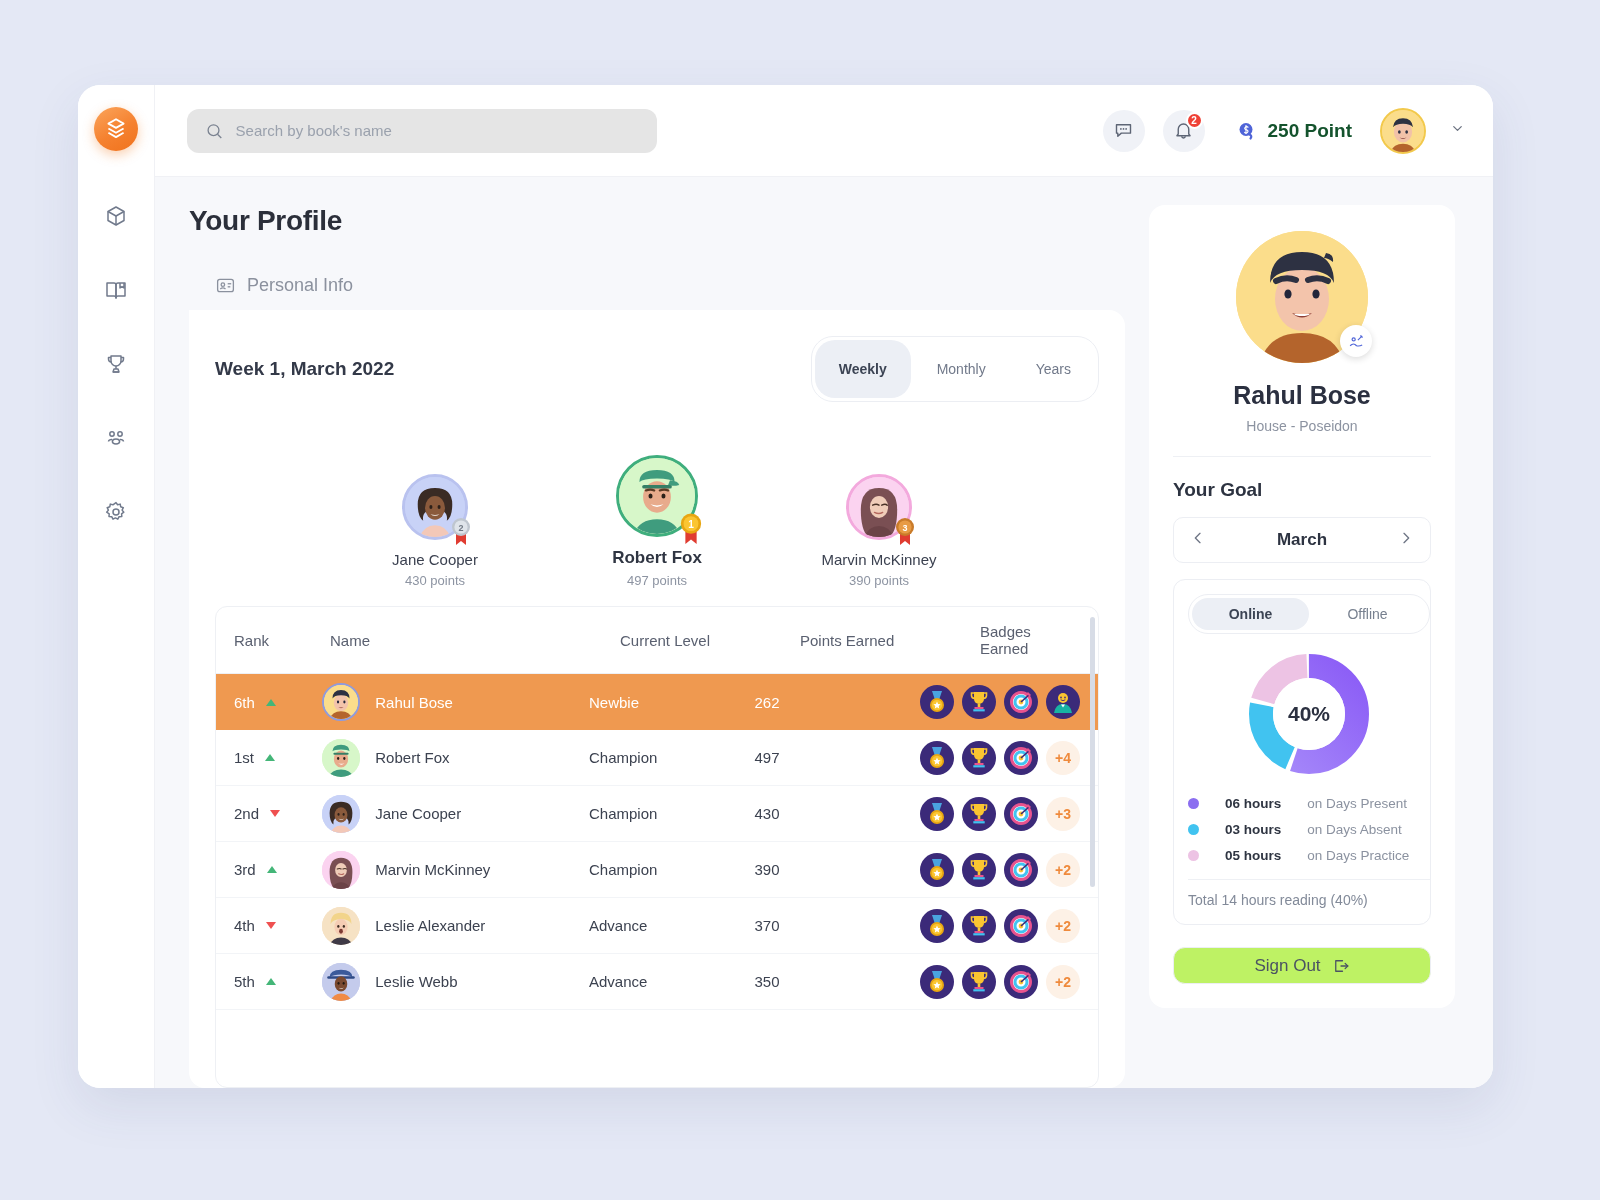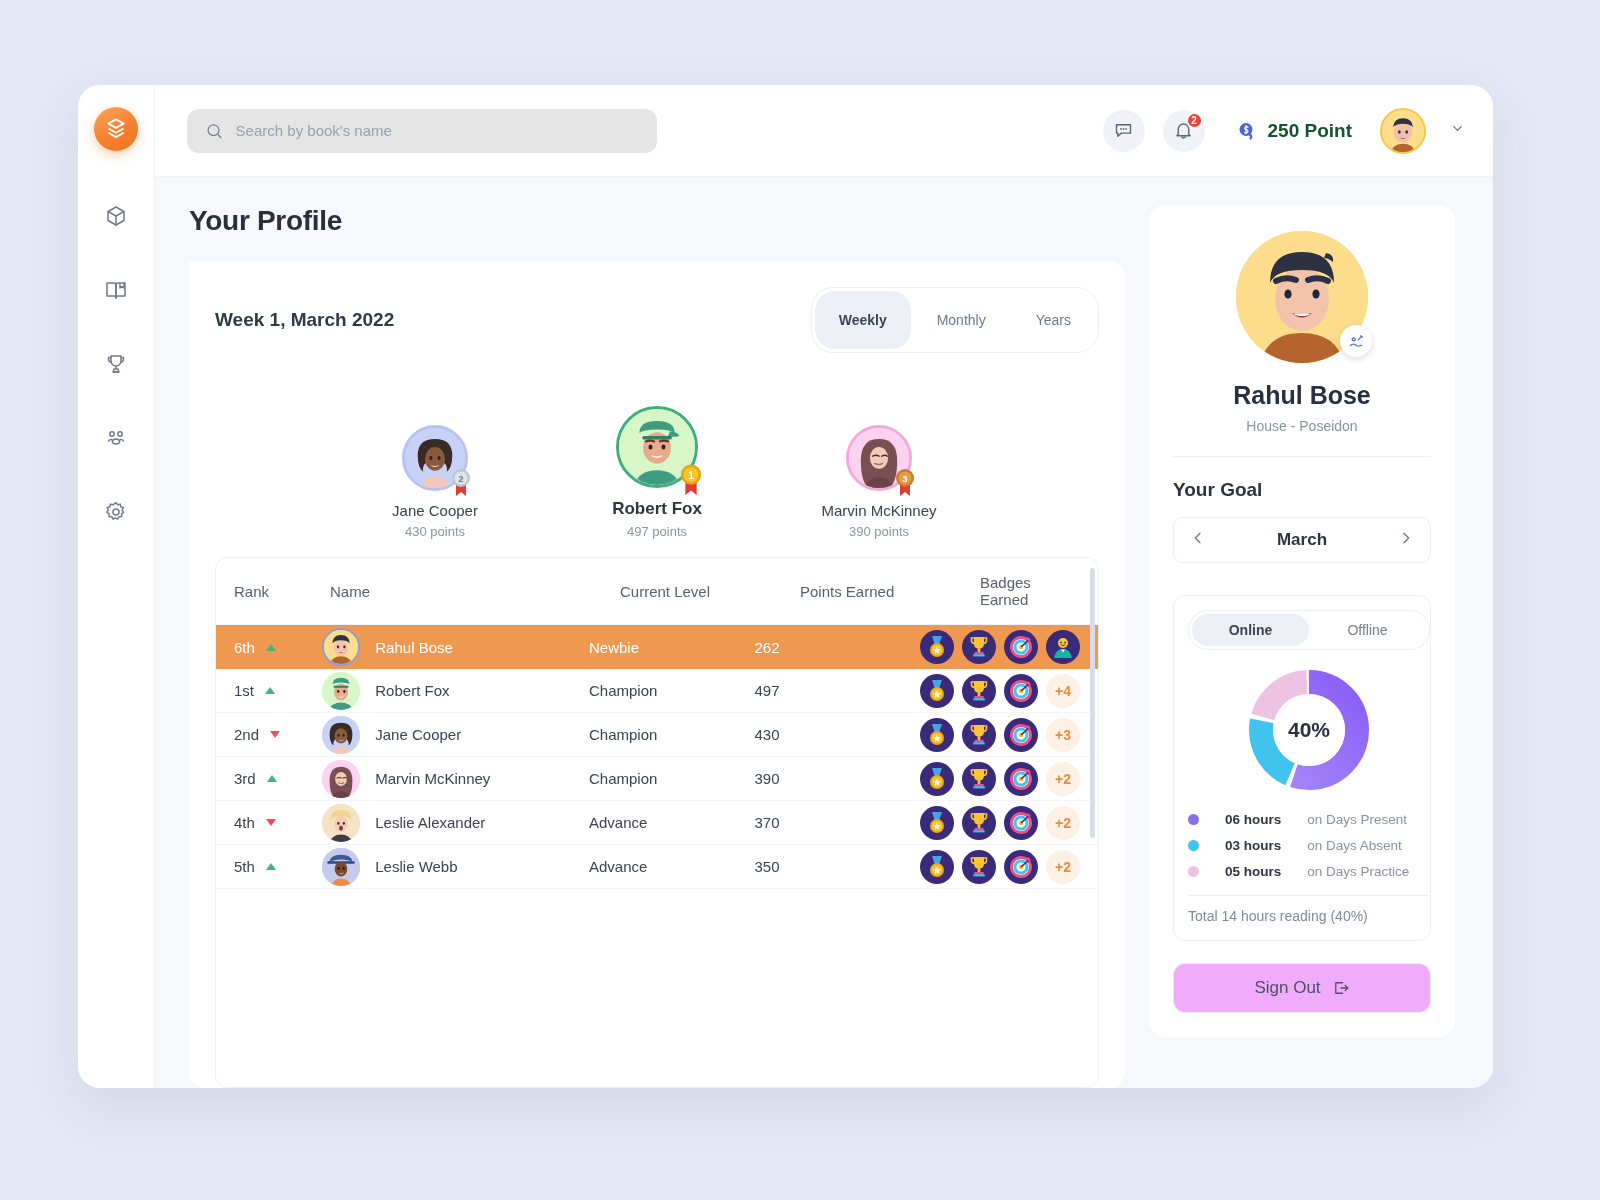--- a/index.html
+++ b/index.html
@@ -138,21 +138,21 @@
   }
   .tbl-head {
     display: flex; align-items: center;
     padding: 16px 18px; font-size: 15px; color: #5a6070;
     border-bottom: 1px solid #eef0f4;
     flex: 0 0 auto;
   }
   .tbl-body { flex: 1; overflow: hidden; position: relative; }
   .row {
     display: flex; align-items: center;
-    padding: 0 18px; height: 44px;
+    padding: 0 18px; height: 56px;
     border-bottom: 1px solid #f2f4f7;
     font-size: 15px; color: #3c4250;
   }
   .row.me { background: #ef9950; color: #fff; border-bottom: none; }
   .c-rank { width: 96px; display: flex; align-items: center; gap: 11px; }
   .c-name { width: 290px; display: flex; align-items: center; gap: 15px; }
   .c-level { width: 180px; }
   .c-points { width: 180px; }
   .c-badges { flex: 1; display: flex; align-items: center; gap: 8px; }
   .hdr-rank { width: 96px; } .hdr-name { width: 290px; }
@@ -198,40 +198,40 @@
   .goal-title { align-self: flex-start; margin-top: 22px; font-size: 19px; font-weight: bold; color: #2d3341; }
   .month-nav {
     margin-top: 16px; width: 100%; height: 46px;
     border: 1px solid #eceef3; border-radius: 10px;
     display: flex; align-items: center; justify-content: space-between;
     padding: 0 16px;
   }
   .month-nav .m { font-size: 17px; font-weight: bold; color: #2d3341; }
   .nav-arrow { color: #6e7585; font-size: 17px; cursor: pointer; }
   .goal-box {
-    margin-top: 32px; width: 100%;
+    margin-top: 16px; width: 100%;
     border: 1px solid #eceef3; border-radius: 12px;
     padding: 14px 0 16px 14px;
   }
   .onoff {
     display: flex; background: #fff; border: 1px solid #eceef3; border-radius: 20px; padding: 3px;
   }
   .onoff div { flex: 1; text-align: center; padding: 8px 0; border-radius: 18px; font-size: 14px; color: #77808f; cursor: pointer; }
   .onoff div.active { background: #eceff5; color: #3c4454; font-weight: bold; }
   .donut-wrap { display: flex; justify-content: center; margin-top: 14px; }
   .legend { margin-top: 16px; display: flex; flex-direction: column; gap: 11px; }
   .lg { display: flex; align-items: center; gap: 26px; font-size: 13.5px; }
   .dot { width: 11px; height: 11px; border-radius: 50%; flex: 0 0 11px; }
   .lg-hours { font-weight: bold; color: #2f3542; }
   .lg-text { color: #8b92a0; }
   .goal-sep { height: 1px; background: #eef0f4; margin: 16px 0 12px 0; }
   .total { font-size: 14px; color: #828a99; }
   .signout {
-    margin-top: 22px; width: 100%; height: 50px;
-    border: 1px solid #eceef3; border-radius: 12px; background: #f0abfc;
+    margin-top: 22px; width: 100%; height: 37px;
+    border: 1px solid #eceef3; border-radius: 12px; background: #bef264;
     display: flex; align-items: center; justify-content: center; gap: 11px;
     font-size: 17px; color: #4b5363; cursor: pointer;
     font-family: "Liberation Sans", sans-serif;
     text-align: center;
   }
 </style>
 </head>
 <body>
 
 <div class="app-window">
@@ -340,20 +340,30 @@
         </span>
       </div>
     </div>
 
     <div class="body">
 
       <div class="left-col">
         <div class="page-title">Your Profile</div>
 
         <div class="tabs">
+          <div class="tab">
+            <svg width="21" height="21" viewBox="0 0 24 24" fill="none" stroke="#8b919e" stroke-width="1.5" stroke-linejoin="round">
+              <rect x="3" y="5" width="18" height="14" rx="2.5"></rect>
+              <circle cx="9" cy="11" r="2"></circle>
+              <path d="M6 16 q3-2.6 6 0"></path>
+                <path d="M14.5 10 H18.5"></path>
+                <path d="M14.5 13.5 H17.5"></path>
+            </svg>
+            <span>Personal Info</span>
+          </div>
         </div>
 
         <div class="lb-card">
           <div class="lb-head">
             <div class="lb-week">Week 1, March 2022</div>
             <div class="seg">
               <div class="seg-item active">Weekly</div>
               <div class="seg-item">Monthly</div>
               <div class="seg-item">Years</div>
             </div>

